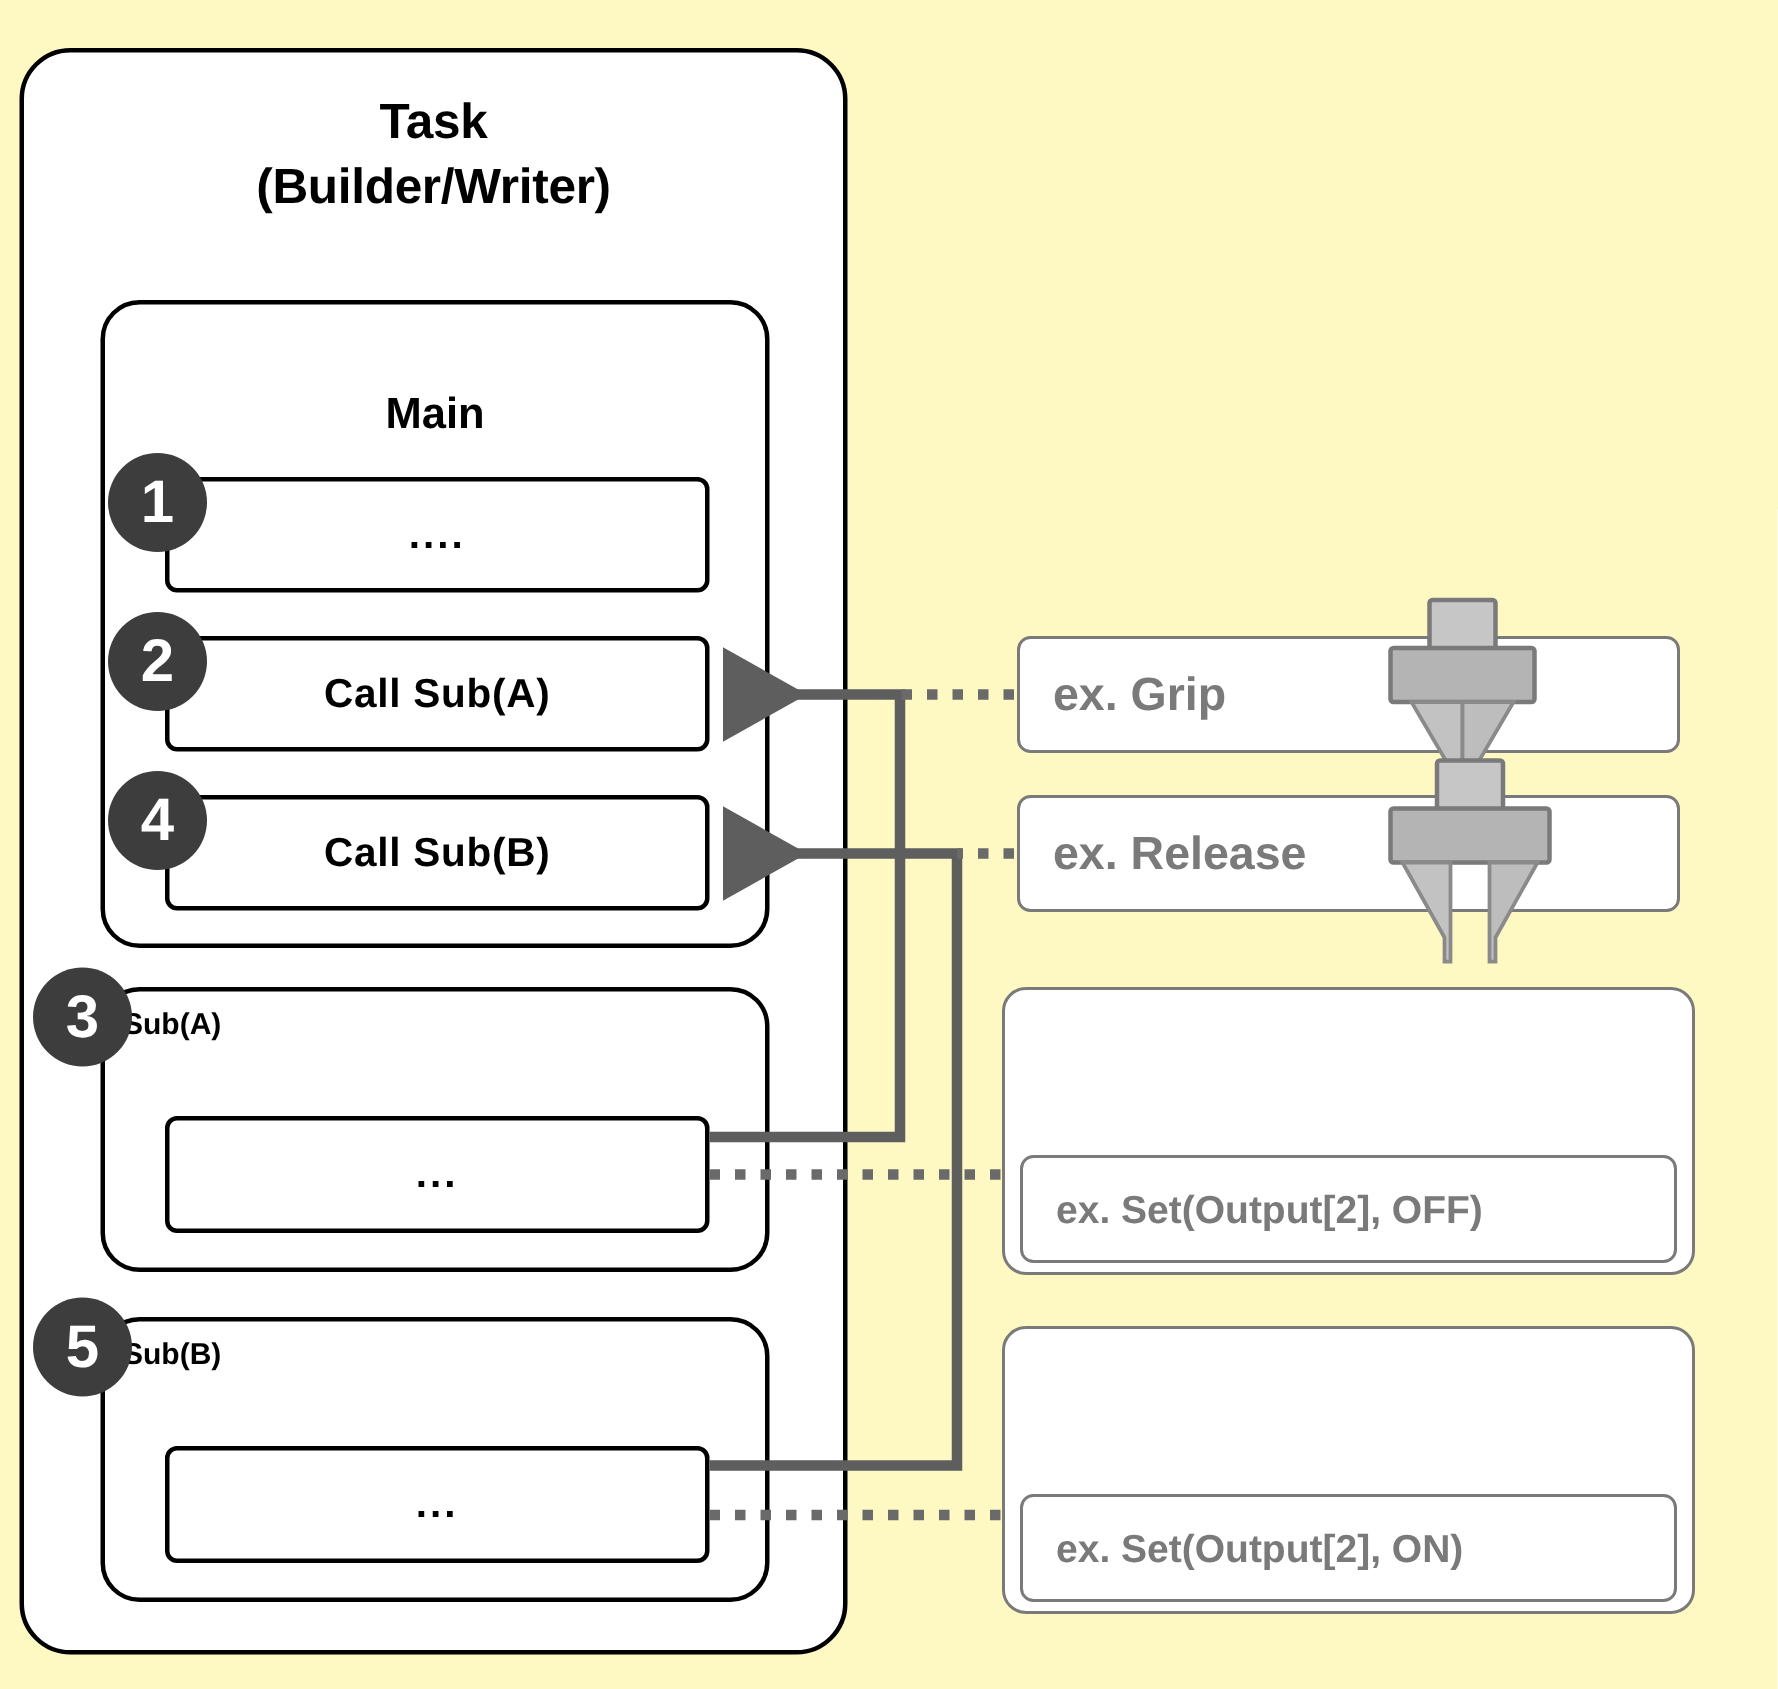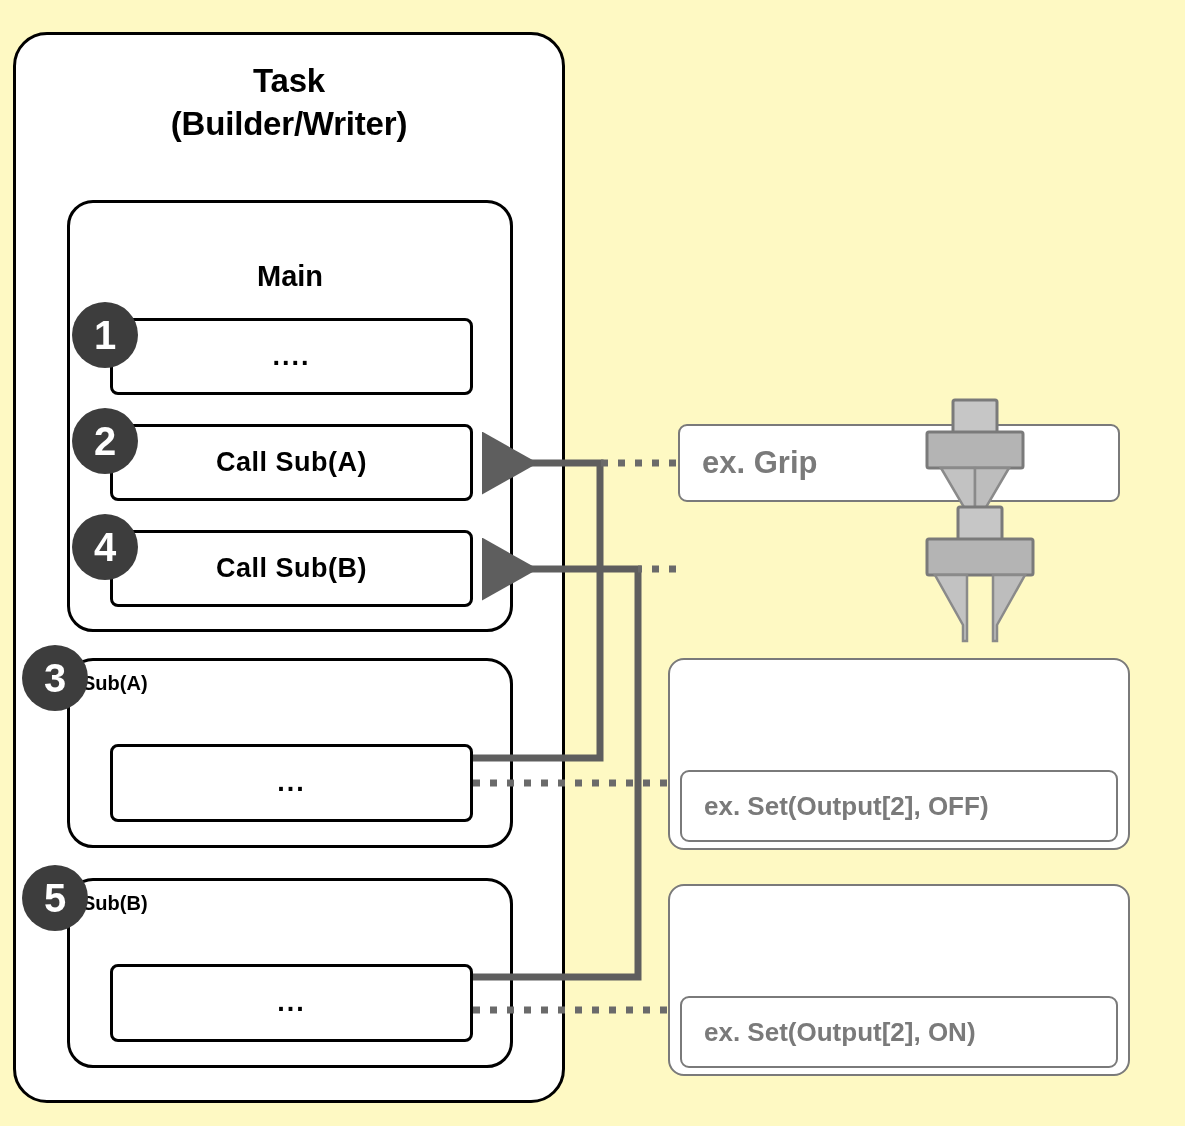--- a/index.html
+++ b/index.html
@@ -259,20 +259,23 @@
 
   <div class="num-circle nc-1">1</div>
   <div class="num-circle nc-2">2</div>
   <div class="num-circle nc-3">4</div>
   <div class="num-circle nc-4">3</div>
   <div class="num-circle nc-5">5</div>
 
   <div class="box ex-box grip-box">
     <span>ex. Grip</span>
   </div>
+  <div class="box ex-box release-box">
+    <span>ex. Release</span>
+  </div>
 
   <svg class="gripper grip-icon" width="120" height="135" viewBox="0 0 120 135">
     <rect x="38" y="2" width="44" height="36" fill="#c6c6c6" stroke="#7a7a7a" stroke-width="3" rx="2"></rect>
     <rect x="12" y="34" width="96" height="36" fill="#b4b4b4" stroke="#7a7a7a" stroke-width="3" rx="2"></rect>
     <polygon points="26,70 60,128 60,70" fill="#c2c2c2" stroke="#8a8a8a" stroke-width="2.5"></polygon>
     <polygon points="94,70 60,128 60,70" fill="#bdbdbd" stroke="#8a8a8a" stroke-width="2.5"></polygon>
   </svg>
 
   <svg class="gripper release-icon" width="130" height="140" viewBox="0 0 130 140">
     <rect x="43" y="2" width="44" height="36" fill="#c6c6c6" stroke="#7a7a7a" stroke-width="3" rx="2"></rect>

